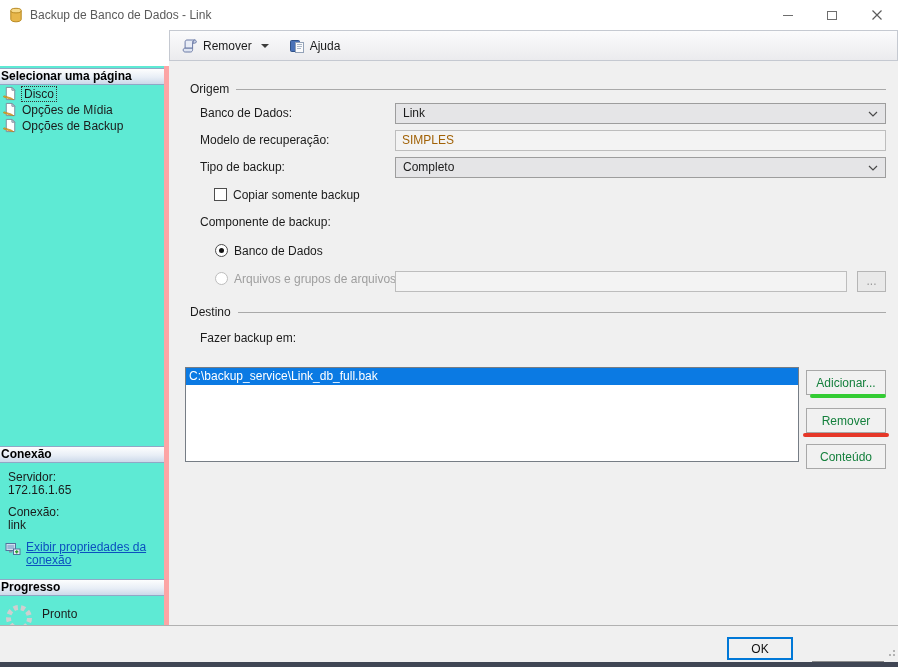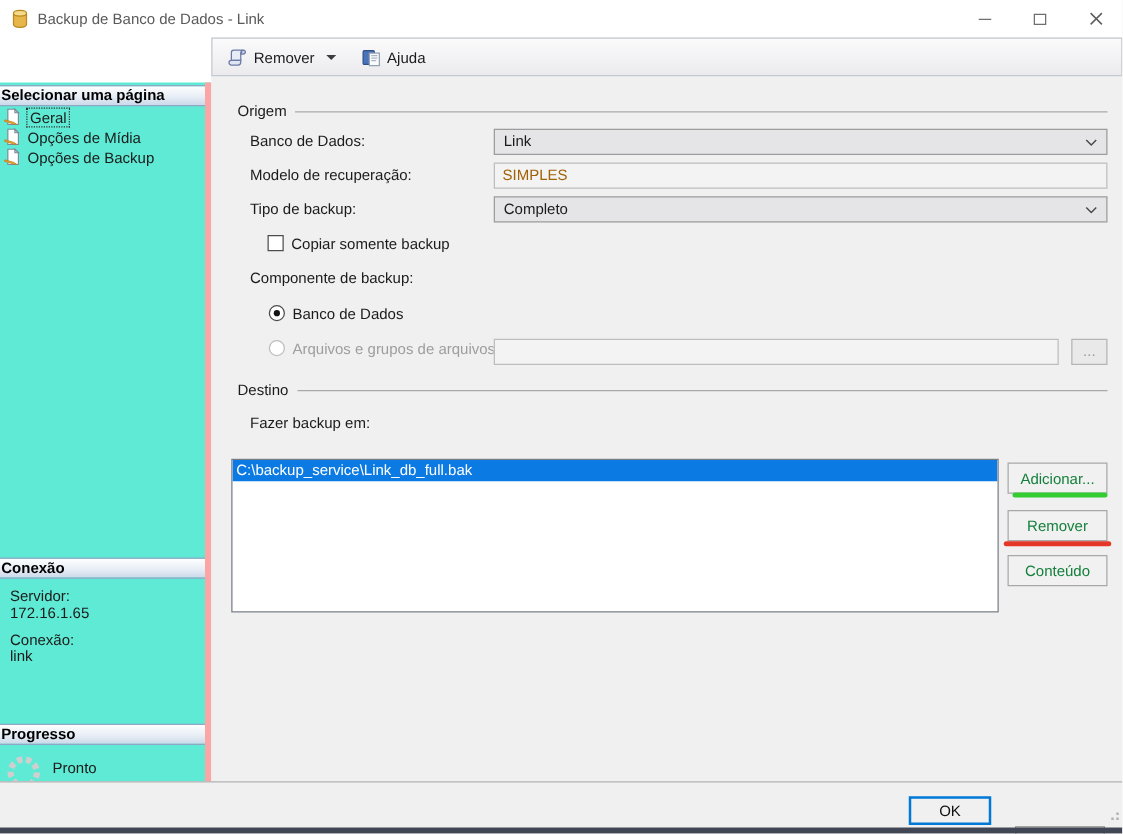--- a/index.html
+++ b/index.html
@@ -47,21 +47,21 @@
   .textbox { background:#f3f3f3; border:1px solid #bdbdbd; color:#a16207; line-height:19px; padding:0 6px; }
 
   .check-row, .radio-row { position:absolute; display:flex; align-items:center; gap:6px; height:15px; }
   .checkbox { width:13px; height:13px; background:#fff; border:1px solid #4d4d4d; }
   .radio { width:13px; height:13px; background:#fff; border:1px solid #4d4d4d; border-radius:50%; position:relative; }
   .radio.checked::after { content:""; position:absolute; inset:3px; background:#141414; border-radius:50%; }
   .radio.disabled { border-color:#bdbdbd; }
   .dis-label { color:#9e9e9e; }
   .browse-btn { position:absolute; left:688px; width:29px; height:21px; background:#e9e9e9; border:1px solid #b5b5b5; color:#9a9a9a; text-align:center; line-height:18px; }
 
-  .filelist { position:absolute; left:16px; top:337px; width:614px; height:123px; background:#fff; border:1px solid #767d85; overflow:hidden; }
+  .filelist { position:absolute; left:16px; top:337px; width:614px; height:95px; background:#fff; border:1px solid #767d85; overflow:hidden; }
   .file-row { height:17px; line-height:17px; padding-left:3px; }
   .file-row.selected { background:#0b7ae3; color:#fff; }
 
   .side-btn { position:absolute; left:637px; width:80px; height:25px; background:#f1f1f1; border:1px solid #a8a8a8;
     font-family:"Liberation Sans",sans-serif; font-size:12px; color:#15803d; text-align:center; }
   .annotation { position:absolute; border-radius:2px; }
   .annotation.green { left:641px; top:364px; width:76px; height:4px; background:#33cc33; }
   .annotation.red { left:634px; top:403px; width:86px; height:4px; background:#e53728; }
 
   
@@ -105,21 +105,21 @@
     <div class="panel-header" style="top:2px">Selecionar uma página</div>
 
     <div class="page-item" style="top:20px">
       <span class="icon15">
         <svg viewBox="0 0 16 16" width="15" height="15">
           <path d="M3.5 1.5 h6 l3 3 v10 h-9 z" fill="#fff" stroke="#7d8a9a"></path>
           <path d="M9.5 1.5 l3 3 h-3 z" fill="#e3e9f0" stroke="#7d8a9a"></path>
           <path d="M1 10.5 l7.5 2.2 2.8 1.8 -3.4 -0.6 -7.4 -2.2 z" fill="#f2b234" stroke="#b97f17" stroke-width="0.7"></path>
         </svg>
       </span>
-      <span class="page-label focused">Geral</span>
+      <span class="page-label focused">Disco</span>
     </div>
     <div class="page-item" style="top:36px">
       <span class="icon15">
         <svg viewBox="0 0 16 16" width="15" height="15">
           <path d="M3.5 1.5 h6 l3 3 v10 h-9 z" fill="#fff" stroke="#7d8a9a"></path>
           <path d="M9.5 1.5 l3 3 h-3 z" fill="#e3e9f0" stroke="#7d8a9a"></path>
           <path d="M1 10.5 l7.5 2.2 2.8 1.8 -3.4 -0.6 -7.4 -2.2 z" fill="#f2b234" stroke="#b97f17" stroke-width="0.7"></path>
         </svg>
       </span>
       <span class="page-label">Opções de Mídia</span>
@@ -134,20 +134,32 @@
       </span>
       <span class="page-label">Opções de Backup</span>
     </div>
 
     <div class="panel-header" style="top:380px">Conexão</div>
     <span class="side-text" style="top:404px">Servidor:</span>
     <span class="side-text" style="top:417px">172.16.1.65</span>
     <span class="side-text" style="top:439px">Conexão:</span>
     <span class="side-text" style="top:452px">link</span>
 
+    <div class="link-row" style="top:475px">
+      <span class="icon16">
+        <svg viewBox="0 0 16 16" width="16" height="16">
+          <rect x="1" y="2.5" width="9.5" height="7" fill="#dce8f4" stroke="#53729c"></rect>
+          <rect x="2.3" y="3.8" width="7" height="4.4" fill="#9db8d6"></rect>
+          <rect x="4" y="10" width="3.5" height="1.6" fill="#8496ac"></rect>
+          <rect x="8.5" y="8" width="6.5" height="5.5" fill="#e9eef5" stroke="#53729c"></rect>
+          <path d="M11.7 9.2 v3.2 M10.1 10.8 h3.2" stroke="#2da12d" stroke-width="1.4"></path>
+        </svg>
+      </span>
+      <a class="props-link">Exibir propriedades da conexão</a>
+    </div>
 
     <div class="panel-header" style="top:513px">Progresso</div>
     <span class="spinner">
       <svg width="30" height="30" viewBox="0 0 30 30">
         <circle cx="15" cy="15" r="10.5" fill="none" stroke="#cfcfcf" stroke-width="5" stroke-dasharray="4.2 3.1"></circle>
       </svg>
     </span>
     <span class="pronto">Pronto</span>
   </div>
 

